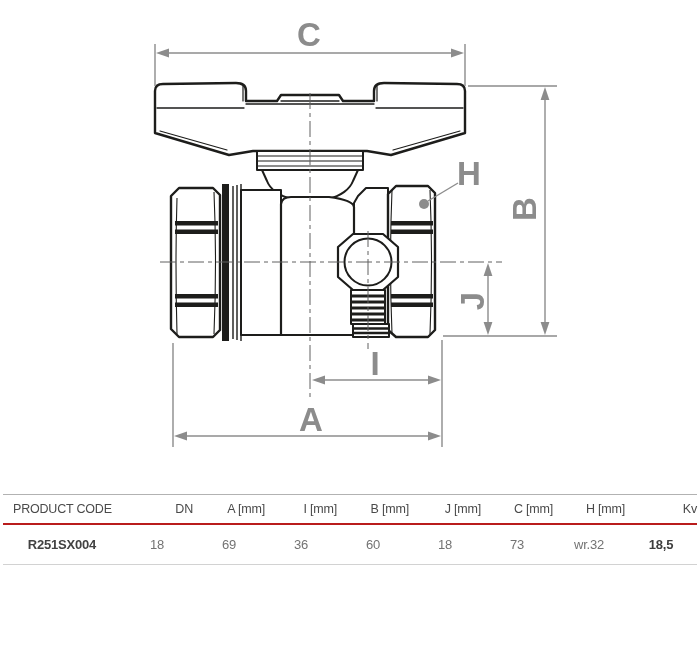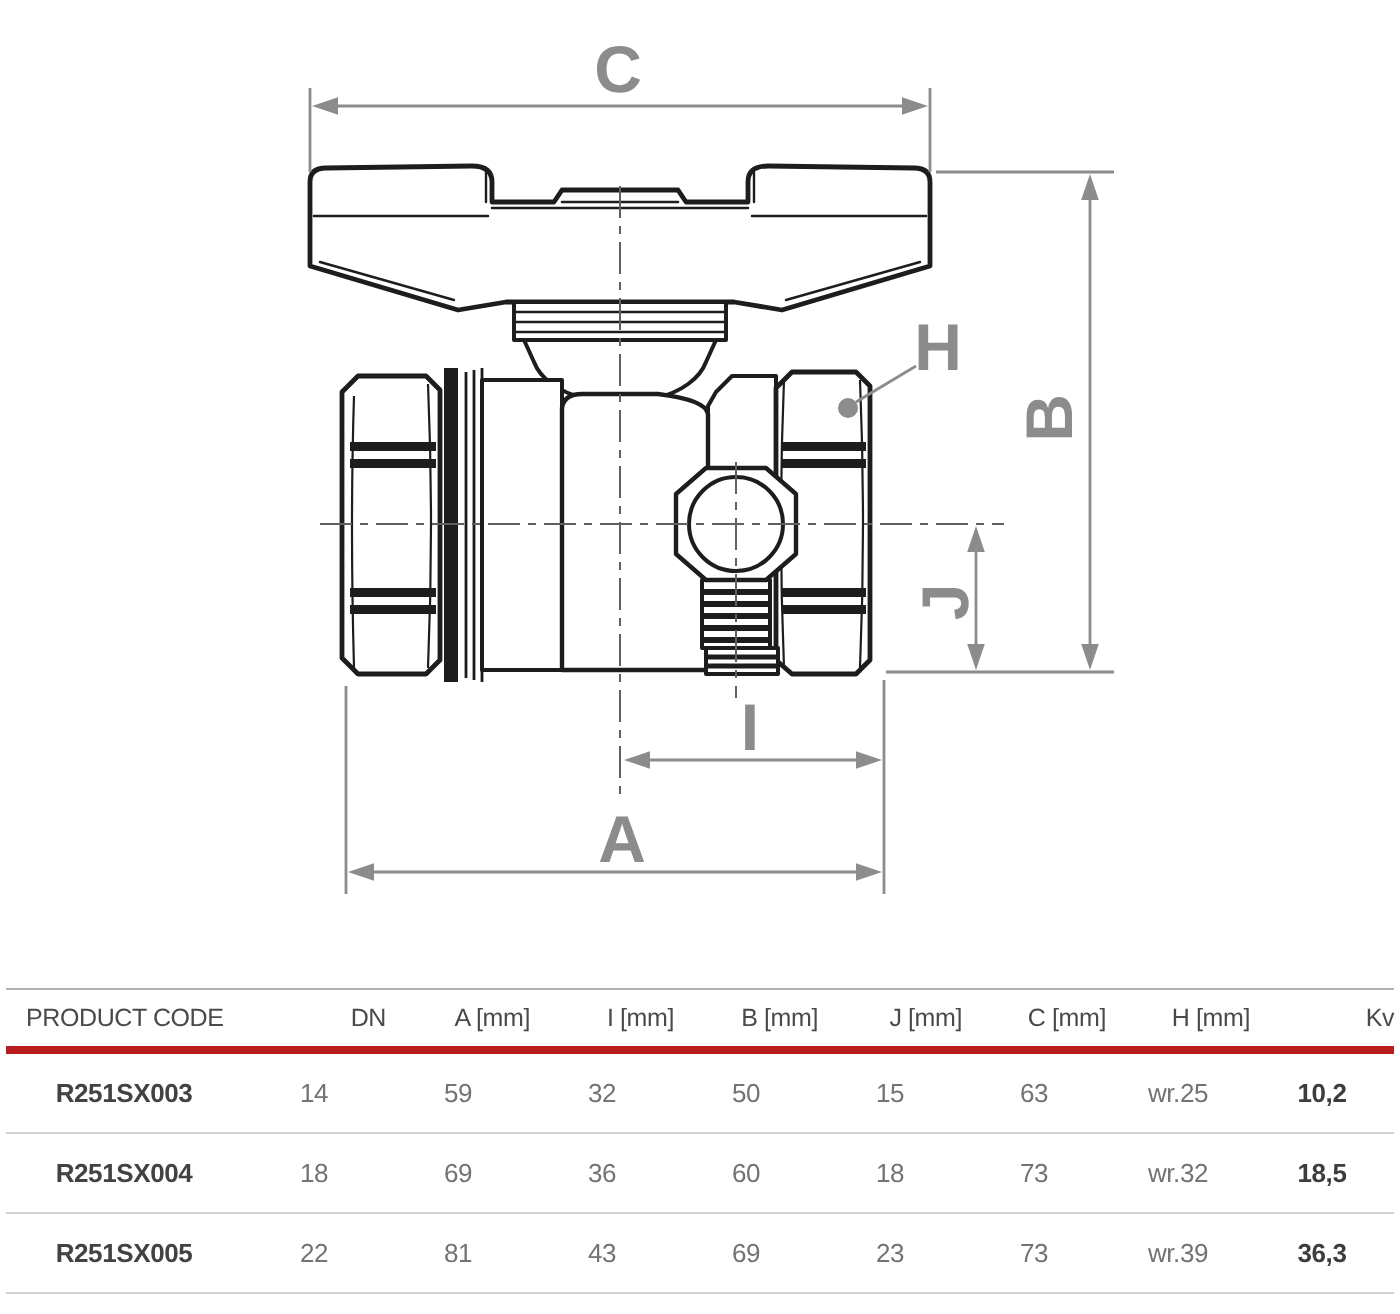--- a/index.html
+++ b/index.html
@@ -1,21 +1,21 @@
 <!DOCTYPE html>
 <html><head>
 <meta charset="utf-8">
 <style>
   html,body{margin:0;padding:0;background:#ffffff;}
   body{width:700px;height:657px;font-family:"Liberation Sans",sans-serif;overflow:hidden;}
   .diagram-wrap{width:700px;height:483px;}
   .dim-letter{font-family:"Liberation Sans",sans-serif;font-weight:bold;font-size:33px;}
   .spec-table{width:694px;margin:11px 0 0 3px;border-collapse:collapse;table-layout:fixed;
               font-family:"Liberation Sans",sans-serif;letter-spacing:-0.2px;}
-  .spec-table thead tr{border-top:1px solid #b2b2b2;border-bottom:4px solid #b91c1c;}
+  .spec-table thead tr{border-top:1px solid #b2b2b2;border-bottom:2px solid #b91c1c;}
   .spec-table th{height:28px;font-size:12.5px;font-weight:400;color:#4a4a4a;
                  text-align:right;padding:0;vertical-align:middle;}
   .spec-table th.col-code{text-align:left;padding-left:10px;}
   .spec-table tbody tr{border-bottom:1px solid #d2d2d2;}
   .spec-table td{height:39px;font-size:13px;color:#737373;text-align:center;
                  padding:0;vertical-align:middle;}
   .spec-table td.cell-code{font-weight:700;color:#424242;}
   .spec-table td.cell-kv{font-weight:700;color:#3d3d3d;}
 </style>
 </head>
@@ -142,46 +142,24 @@
       <th>I [mm]</th>
       <th>B [mm]</th>
       <th>J [mm]</th>
       <th>C [mm]</th>
       <th>H [mm]</th>
       <th>Kv</th>
     </tr>
   </thead>
   <tbody>
     <tr>
-      <td class="cell-code">R251SX003</td>
-      <td>14</td>
-      <td>59</td>
-      <td>32</td>
-      <td>50</td>
-      <td>15</td>
-      <td>63</td>
-      <td>wr.25</td>
-      <td class="cell-kv">10,2</td>
-    </tr>
-    <tr>
       <td class="cell-code">R251SX004</td>
       <td>18</td>
       <td>69</td>
       <td>36</td>
       <td>60</td>
       <td>18</td>
       <td>73</td>
       <td>wr.32</td>
       <td class="cell-kv">18,5</td>
     </tr>
-    <tr>
-      <td class="cell-code">R251SX005</td>
-      <td>22</td>
-      <td>81</td>
-      <td>43</td>
-      <td>69</td>
-      <td>23</td>
-      <td>73</td>
-      <td>wr.39</td>
-      <td class="cell-kv">36,3</td>
-    </tr>
   </tbody>
 </table>
 
 </body></html>

